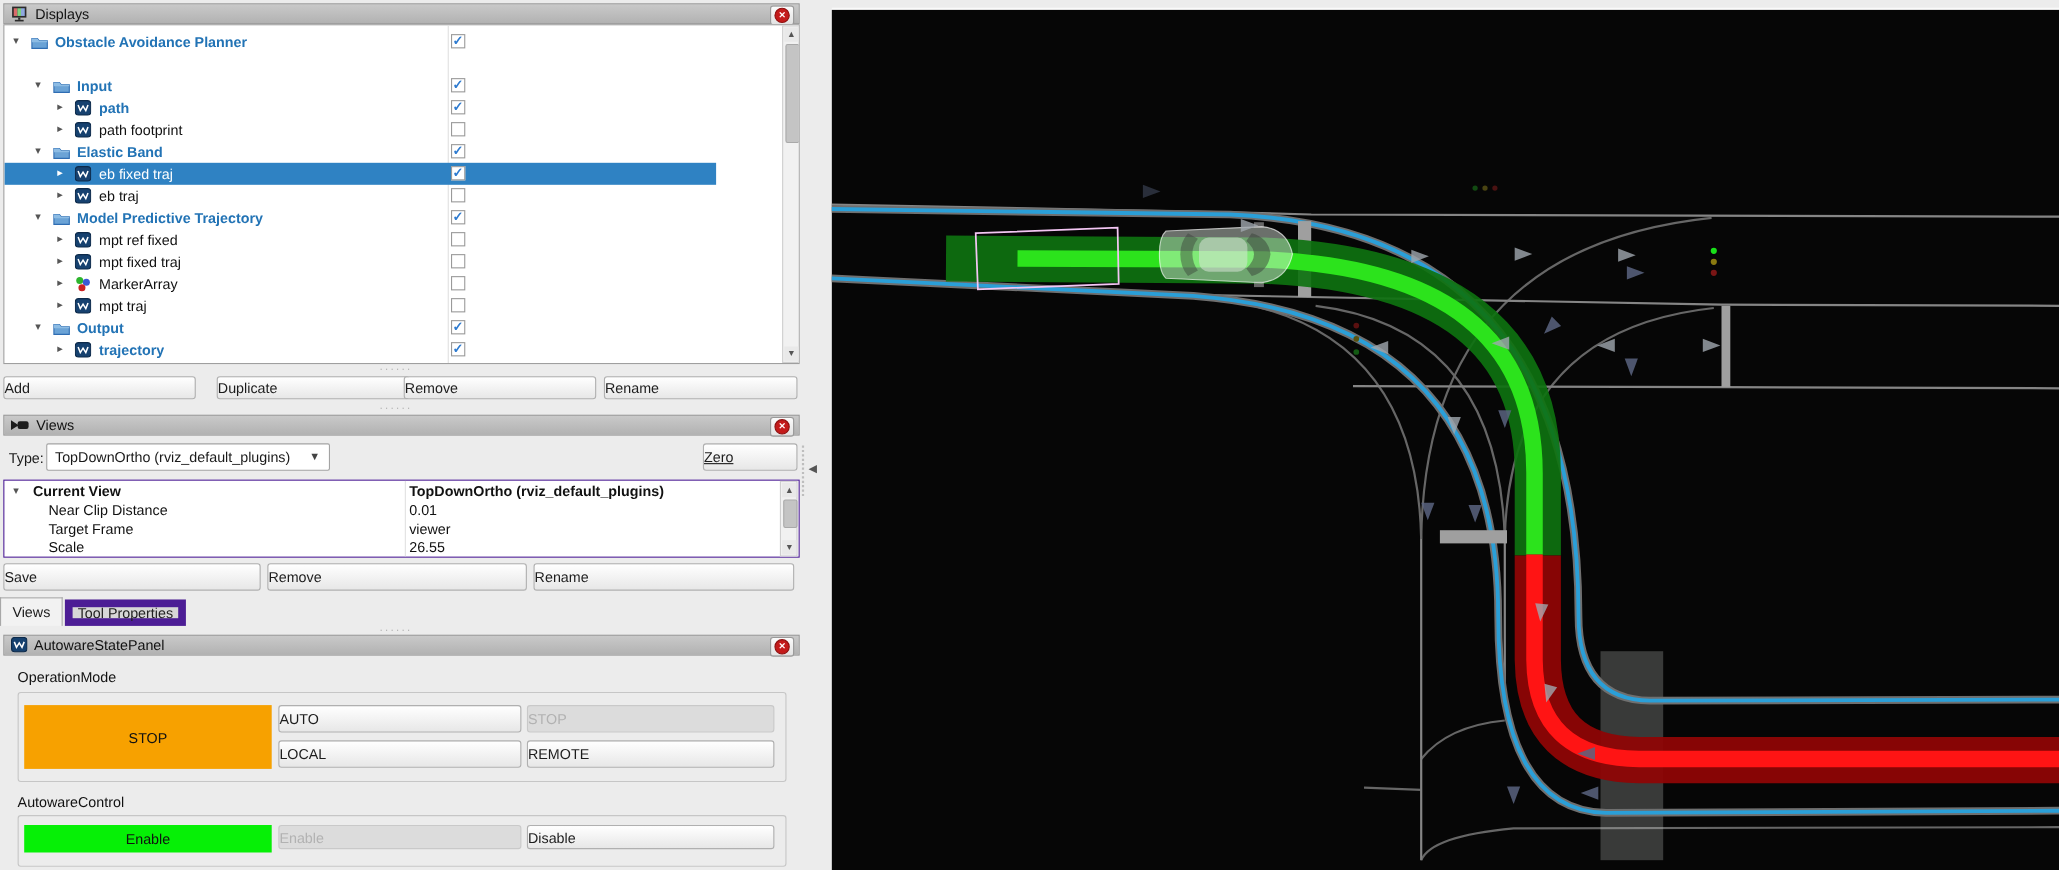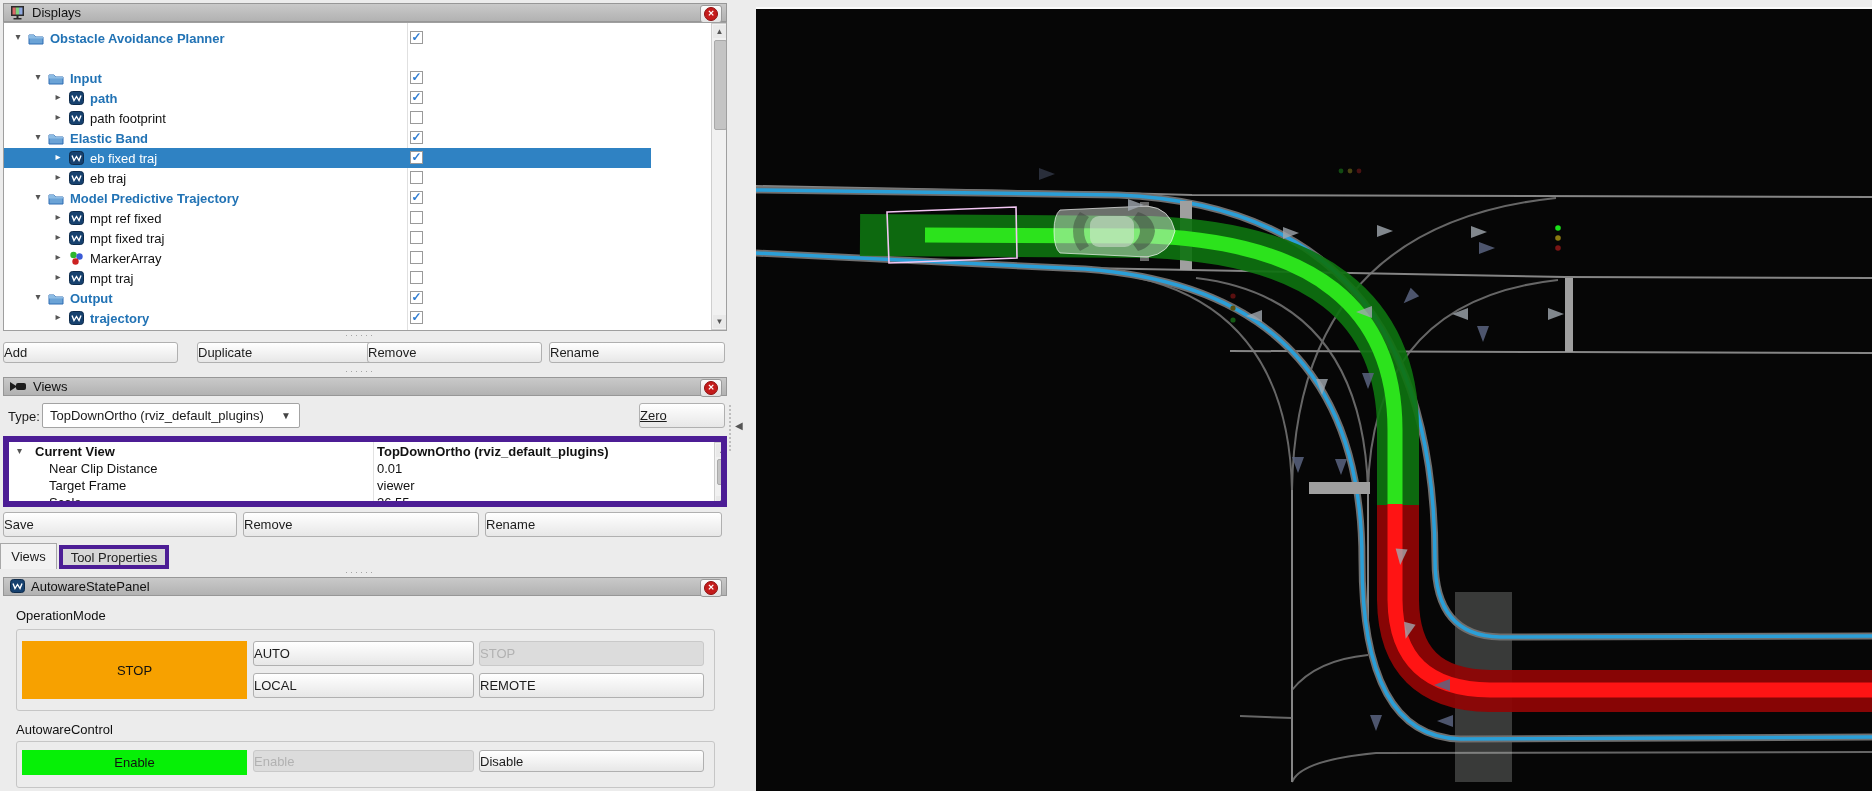--- a/index.html
+++ b/index.html
@@ -22,21 +22,21 @@
   .btn{position:absolute;box-sizing:border-box;border:1px solid #b0b0b0;border-radius:3px;
        background:linear-gradient(#ffffff,#e7e7e7);display:flex;align-items:center;justify-content:flex-start;
        font-size:13px;color:#1c1c1c;}
   .btn.disabled{background:#dcdcdc;color:#b2b2b2;border-color:#c9c9c9;}
   .statebox{position:absolute;display:flex;align-items:center;justify-content:center;font-size:13px;color:#111;}
 
   
   .treebox{position:absolute;left:3px;top:22px;width:724px;height:309px;background:#fff;
            border:1px solid #9f9f9f;box-sizing:border-box;overflow:hidden;}
   .coldiv{position:absolute;left:403px;top:0;width:1px;height:100%;background:#e0e0e0;}
-  .trow{position:absolute;left:0;width:647px;height:20px;text-align:center;}
+  .trow{position:absolute;left:0;width:647px;height:20px;}
   .trow.sel{background:#2f82c3;}
   .tarrow{position:absolute;top:3px;width:12px;height:14px;color:#555;font-size:10px;}
   .trow.sel .tarrow{color:#fff;}
   .tarrow.exp:before{content:"▾";}
   .tarrow.col:before{content:"▸";}
   .ticon{position:absolute;top:3px;width:16px;height:14px;}
   .tlabel{position:absolute;top:3px;white-space:nowrap;}
   .trow.blue .tlabel{color:#2273b5;font-weight:bold;}
   .trow.plain .tlabel{color:#111;}
   .trow.sel .tlabel{color:#fff;font-weight:normal;}
@@ -51,31 +51,31 @@
   .sbar{position:absolute;background:#f1f1f1;border:1px solid #cfcfcf;box-sizing:border-box;}
   .sbtn{position:absolute;left:1px;width:13px;height:13px;background:#e9e9e9;color:#555;
         font-size:8px;text-align:center;line-height:13px;}
   .sthumb{position:absolute;left:2px;width:11px;background:#c4c4c4;border:1px solid #a9a9a9;border-radius:2px;}
 
   
   .combo{position:absolute;box-sizing:border-box;border:1px solid #a3a3a3;border-radius:2px;background:#fff;
          display:flex;align-items:center;padding-left:7px;font-size:13px;}
   .combo .carrow{position:absolute;right:8px;color:#444;font-size:10px;}
   .proptable{position:absolute;left:3px;top:436px;width:724px;height:71px;background:#fff;
-             border:6px solid #4c1d95;box-sizing:border-box;overflow:hidden;}
+             border:1px solid #4c1d95;box-sizing:border-box;overflow:hidden;}
   .prow{position:absolute;left:0;width:100%;height:17px;}
   .pname{position:absolute;white-space:nowrap;color:#111;}
   .pval{position:absolute;left:368px;white-space:nowrap;color:#111;}
   .prow.hdr .pname,.prow.hdr .pval{font-weight:bold;}
   .pdiv{position:absolute;left:364px;top:0;width:1px;height:100%;background:#e2e2e2;}
 
   
   .tab{position:absolute;box-sizing:border-box;display:flex;align-items:center;justify-content:center;font-size:13px;}
   .tab.active{background:#f2f2f2;border:1px solid #a8a8a8;border-bottom:none;height:26px;z-index:2;}
-  .tab.inactive{background:#d7d7d7;border:4px solid #4c1d95;height:24px;margin-top:2px;color:#222;}
+  .tab.inactive{background:#d7d7d7;border:7px solid #4c1d95;height:24px;margin-top:2px;color:#222;}
 
   .gbox{position:absolute;border:1px solid #c6c6c6;border-radius:3px;box-sizing:border-box;}
   .flabel{position:absolute;font-size:13px;color:#111;}
 
   .splitdots{position:absolute;color:#9a9a9a;font-size:9px;letter-spacing:2px;}
   .vsplit{position:absolute;left:729px;top:405px;height:46px;border-left:2px dotted #bdbdbd;}
   .collapse-arrow{position:absolute;left:735px;top:420px;color:#555;font-size:10px;}
 </style>
 </head>
 <body>

